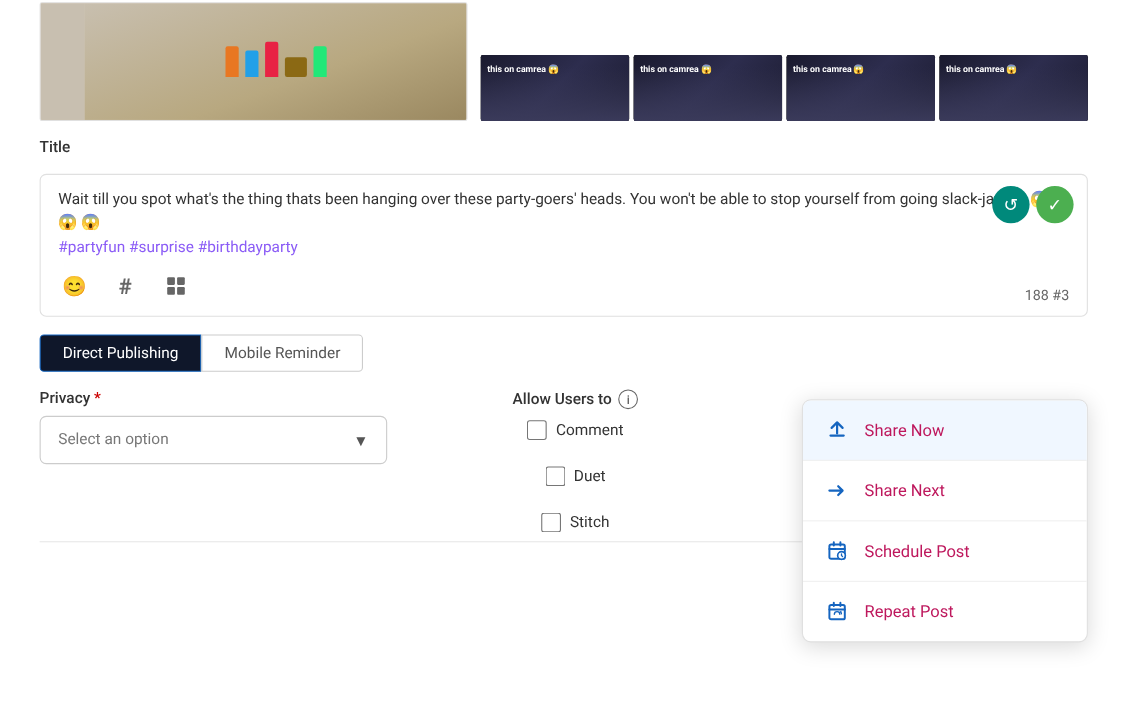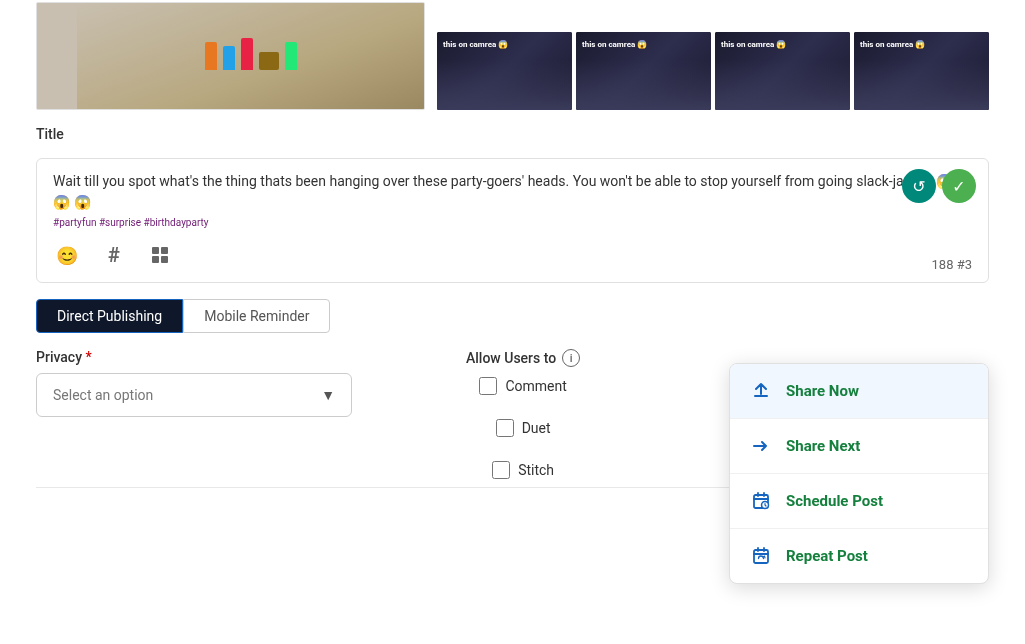--- a/index.html
+++ b/index.html
@@ -55,21 +55,21 @@
 
     .thumbnail-strip {
       display: flex;
       gap: 4px;
       padding-left: 12px;
       align-items: center;
     }
 
     .thumbnail {
       width: 135px;
-      height: 78px;
+      height: 60px;
       background: #000000;
       border-radius: 2px;
       overflow: hidden;
       position: relative;
       display: flex;
       align-items: center;
       justify-content: center;
       margin-top: 42px;
     }
 
@@ -122,22 +122,22 @@
       position: relative;
     }
 
     .caption-text {
       font-size: 14px;
       color: #333;
       line-height: 1.5;
     }
 
     .caption-hashtags {
-      color: #701a75;
-      font-size: 10px;
+      color: #8b5cf6;
+      font-size: 14px;
       margin-top: 4px;
     }
 
     .text-icons-row {
       display: flex;
       align-items: center;
       margin-top: 12px;
       gap: 16px;
     }
 
@@ -379,22 +379,22 @@
       height: 22px;
       display: flex;
       align-items: center;
       justify-content: center;
       color: #1565c0;
       font-size: 16px;
     }
 
     .dropdown-label {
       font-size: 15px;
-      font-weight: 700;
-      color: #15803d;
+      font-weight: 400;
+      color: #be185d;
     }
 
     .info-icon {
       width: 18px;
       height: 18px;
       border-radius: 50%;
       border: 1.5px solid #666;
       display: inline-flex;
       align-items: center;
       justify-content: center;

